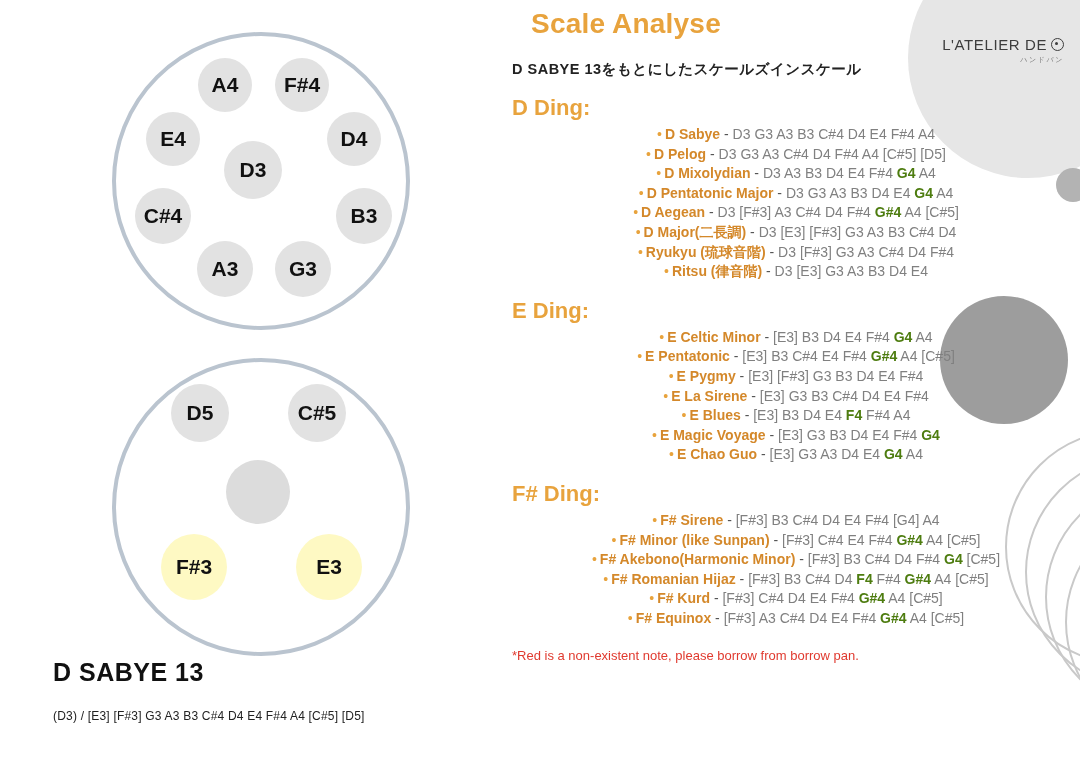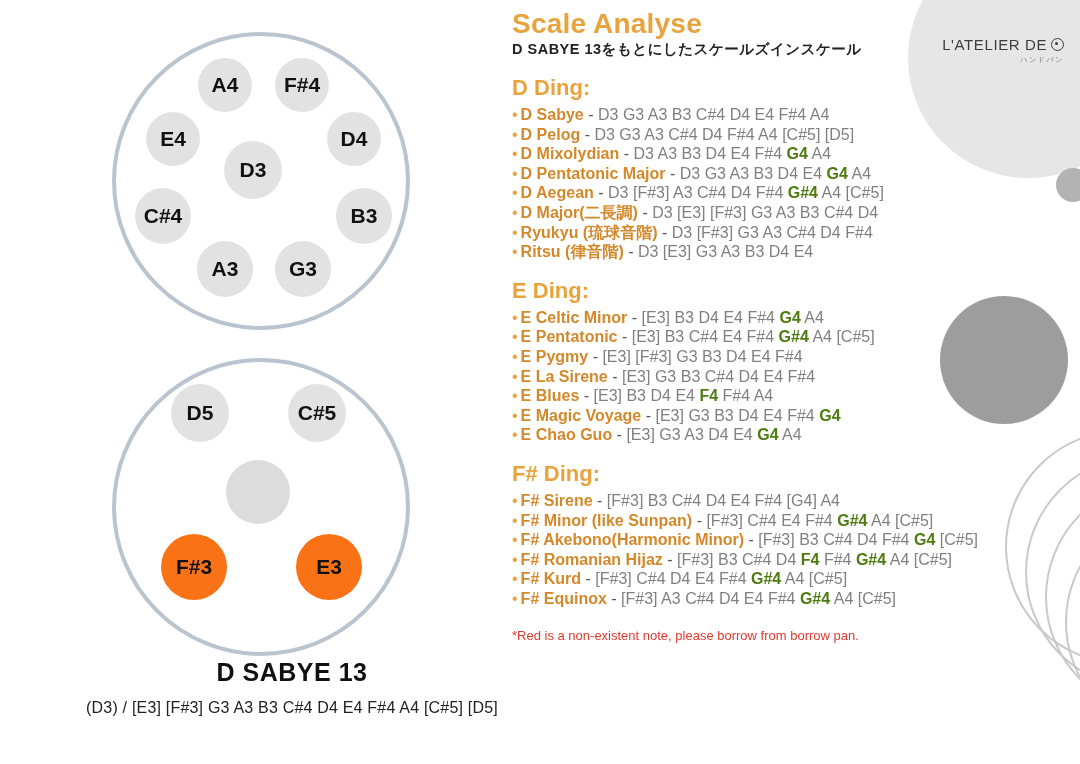--- a/index.html
+++ b/index.html
@@ -128,76 +128,79 @@
     position: absolute;
     border-radius: 50%;
     background: #e2e2e2;
     display: flex;
     align-items: center;
     justify-content: center;
     font-weight: bold;
     color: #111111;
     font-size: 21px;
   }
-  .tone.dark { background: #f97316; }
+  .tone.dark { background: #fef9c3; }
   .tone.plain { background: #dcdcdc; }
 
   .pan-caption {
     position: absolute;
-    left: 4px;
+    left: 15px;
     width: 500px;
-    text-align: center;
+    text-align: left;
     padding-left: 38px;
   }
   .pan-title {
     font-size: 25px;
     font-weight: bold;
     color: #111111;
     letter-spacing: 0.5px;
   }
   .pan-notes {
-    font-size: 16px;
+    font-size: 12px;
     color: #222222;
-    margin-top: 12px;
+    margin-top: 22px;
     letter-spacing: 0.2px;
   }
 
   
   .right-pane {
     position: absolute;
     left: 512px;
     top: 0;
     width: 568px;
     height: 764px;
   }
   .title {
     color: #e8a33d;
     font-size: 28px;
     font-weight: bold;
     margin-top: 8px;
     letter-spacing: 0.2px;
+    margin-left: 19px;
   }
   .subtitle {
     color: #222222;
     font-size: 14.5px;
     font-weight: bold;
+    margin-top: 20px;
     letter-spacing: 0.5px;
   }
   .section-head {
     color: #e8a33d;
     font-size: 22px;
     font-weight: bold;
     margin-top: 16px;
     margin-bottom: 4px;
   }
   .line {
-    font-size: 16px;
+    font-size: 14px;
     line-height: 19.6px;
     color: #888888;
     white-space: nowrap;
+    text-align: center;
   }
   .bullet {
     color: #e8a33d;
     margin-right: 3px;
   }
   .nm { 
     color: #d4882a;
     font-weight: bold;
   }
   .dash { color: #555555; }

